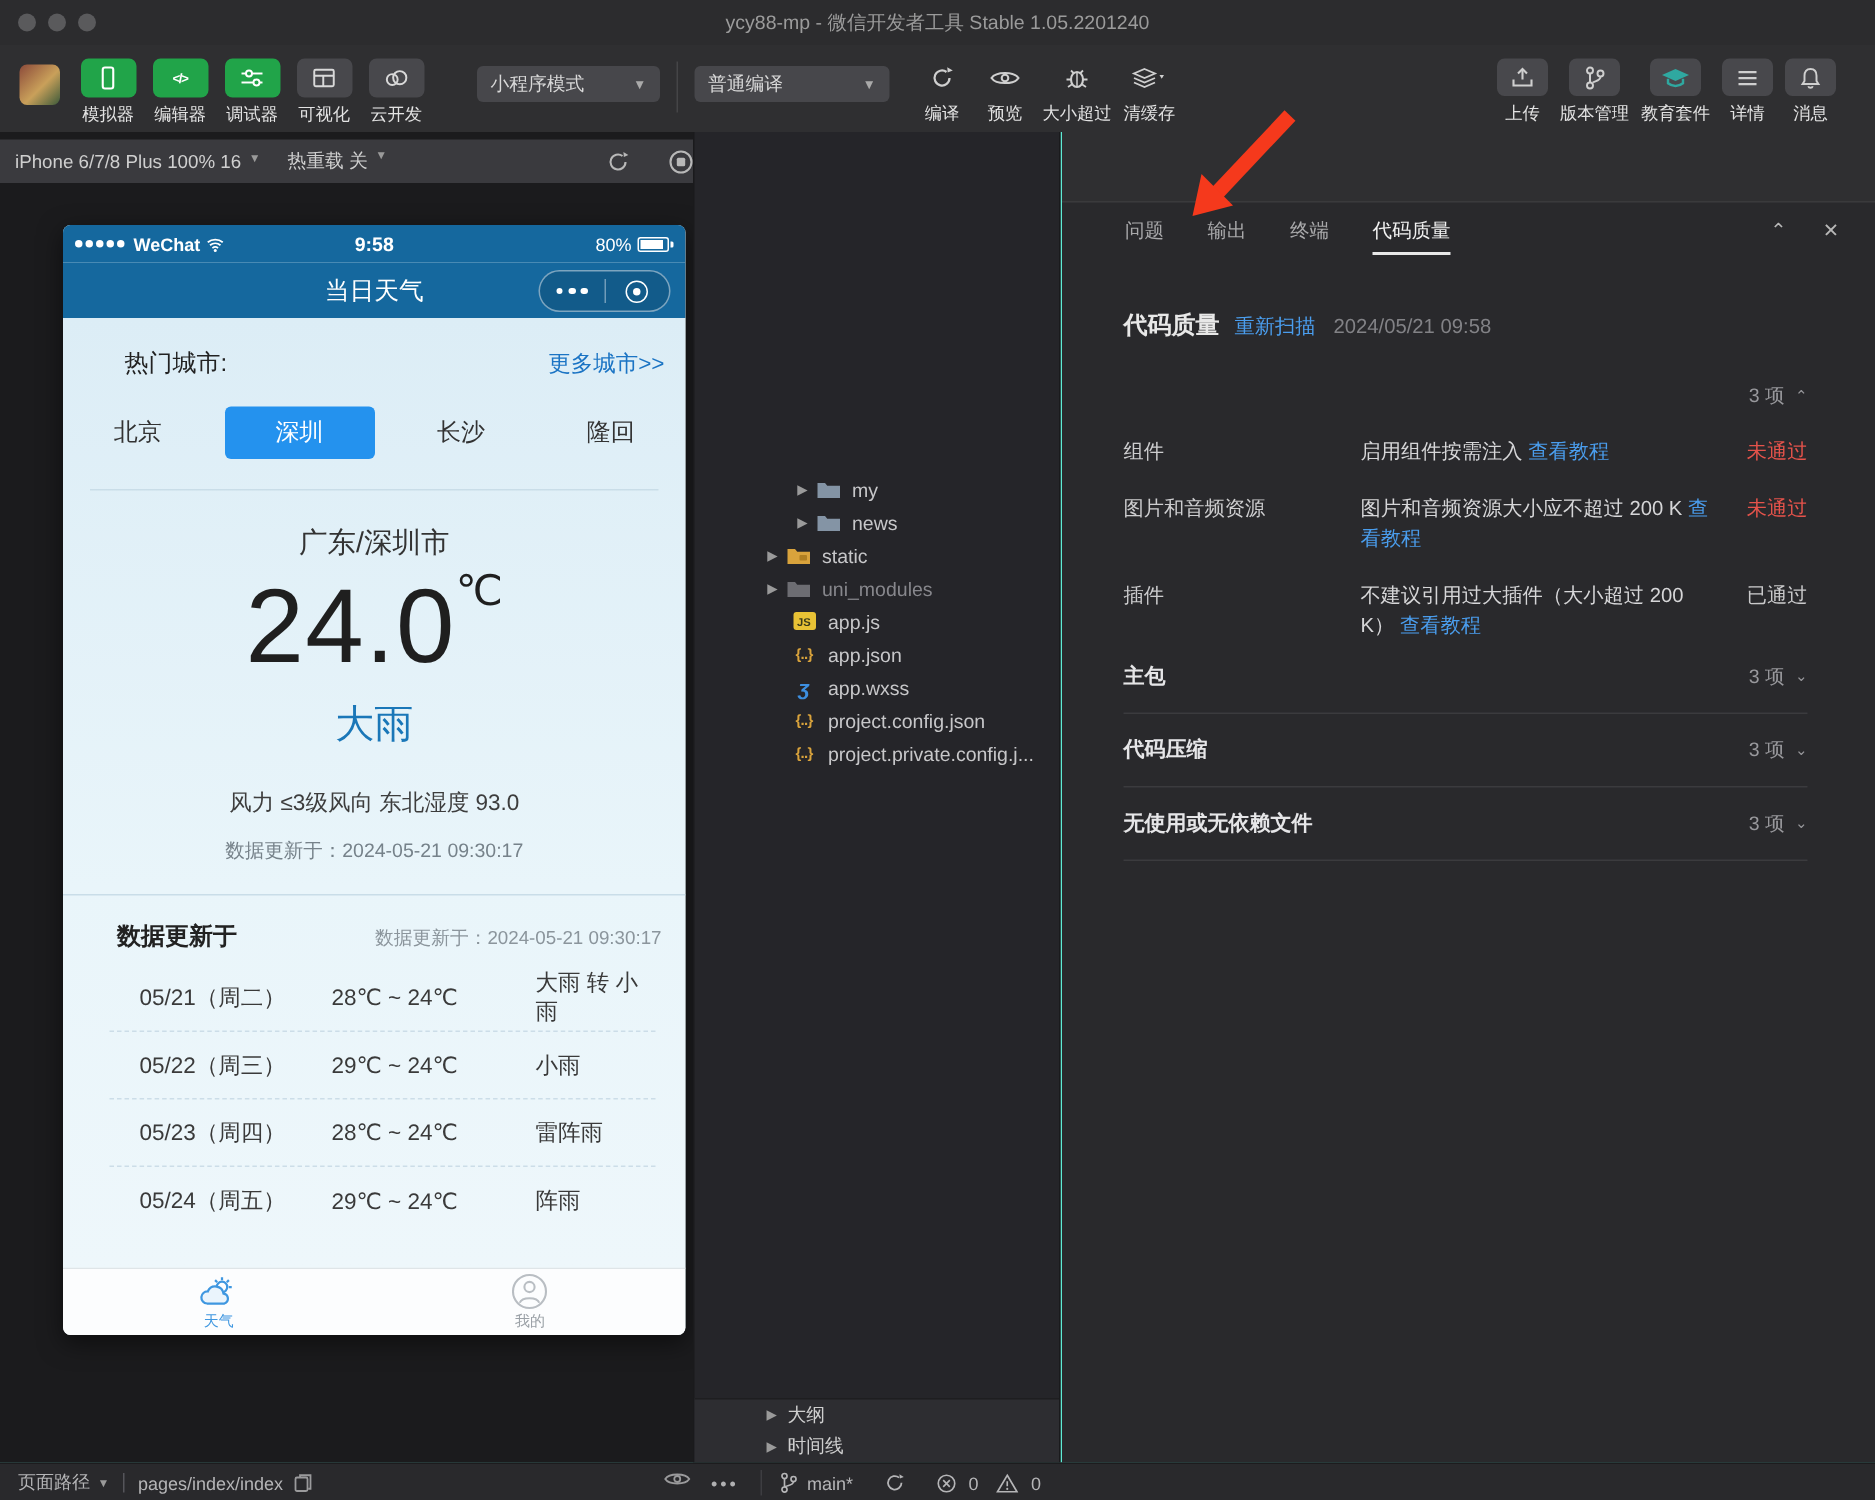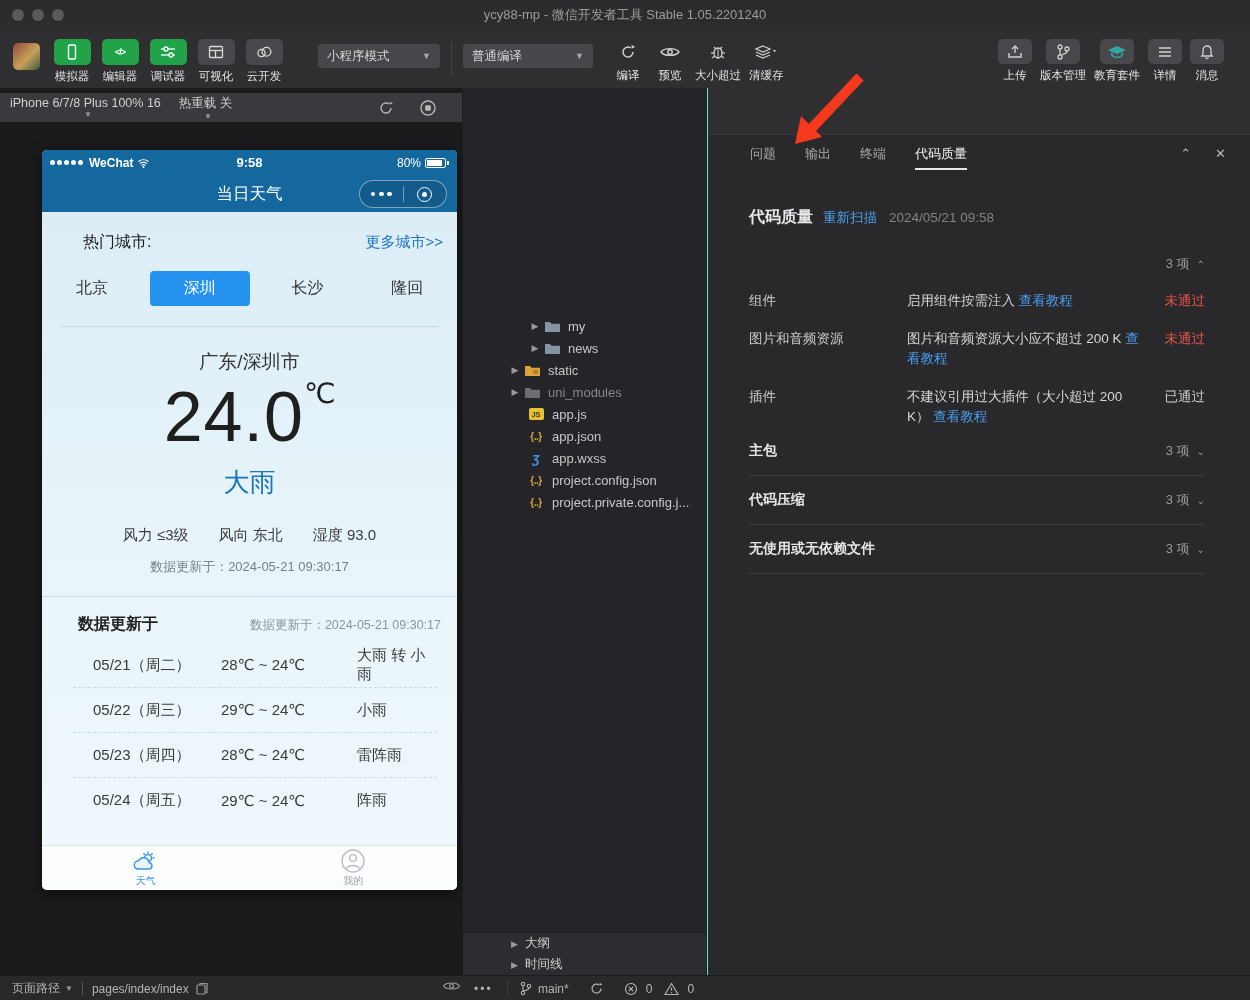--- a/index.html
+++ b/index.html
@@ -28,21 +28,21 @@
   .abtn .ibox2{width:34px;height:25px;border-radius:5px;display:flex;align-items:center;justify-content:center;}
   .abtn .lbl{font-size:11.5px;color:#e3e3e3;margin-top:4px;white-space:nowrap;}
   .right-group{position:absolute;right:22px;top:9px;display:flex;}
   .right-group .abtn .ibox2{background:#48484c;}
   .codeglyph{font-size:9px;color:#fff;font-weight:bold;letter-spacing:-1px;}
 
   
   .main{position:absolute;left:0;top:88px;width:1250px;height:887px;}
   .sim-panel{position:absolute;left:0;top:0;width:462px;height:887px;background:#1b1b1d;}
   .sim-toolbar{position:absolute;left:0;top:5px;width:462px;height:29px;background:#3a3a3e;display:flex;align-items:center;font-size:12.5px;color:#cfcfcf;}
-  .sim-toolbar .item{margin-left:10px;display:flex;align-items:center;white-space:nowrap;flex-direction:column;}
+  .sim-toolbar .item{margin-left:10px;display:flex;align-items:flex-start;white-space:nowrap;}
   .sim-toolbar .chev{font-size:8px;color:#9a9a9a;margin-left:5px;}
   .sim-circle{margin-left:24px;}
 
   
   .phone{position:absolute;left:42px;top:62px;width:415px;height:740px;border-radius:5px;overflow:hidden;box-shadow:0 5px 16px rgba(0,0,0,.5);background:#e6f2f8;}
   .p-status{height:25px;background:#15689e;color:#fff;display:flex;align-items:center;font-size:12px;padding:0 8px;}
   .sig-dot{width:5px;height:5px;border-radius:50%;background:#fff;margin-right:2px;}
   .p-status .carrier{margin:0 4px;font-weight:bold;font-size:12px;}
   .p-time{position:absolute;left:0;right:0;text-align:center;font-weight:bold;font-size:13px;pointer-events:none;}
   .p-batt{margin-left:auto;display:flex;align-items:center;font-size:12px;z-index:1;}
@@ -64,21 +64,21 @@
   .more-link{margin-left:auto;color:#1b74c4;font-size:15px;}
   .city-row{display:flex;margin-top:18px;}
   .city{flex:1;text-align:center;font-size:16px;color:#333;padding:7px 0;}
   .city.sel{background:#2492ee;color:#fff;border-radius:4px;margin:0 8px;padding:7px 0;flex:1;}
   .hr1{border-top:1px solid #c9dde8;margin:20px 18px 0 18px;}
   .loc{text-align:center;font-size:19px;color:#333;margin-top:22px;}
   .temp-wrap{text-align:center;margin-top:2px;color:#1f1f1f;}
   .temp{font-size:70px;letter-spacing:1px;}
   .temp-unit{font-size:28px;vertical-align:38px;}
   .cond{text-align:center;font-size:26px;color:#1a77b8;margin-top:8px;}
-  .detail-row{display:flex;justify-content:center;gap:30px;font-size:15px;color:#3d3d3d;margin-top:26px;}
+  .detail-row{display:flex;justify-content:center;font-size:15px;color:#3d3d3d;margin-top:26px;}
   .upd{ text-align:center;font-size:13px;color:#76828a;margin-top:13px;}
   .hr2{border-top:1px solid #c9dde8;margin:20px 0 0 0;}
   .fc-head{display:flex;align-items:baseline;padding:17px 16px 0 36px;}
   .fc-title{font-size:16px;font-weight:bold;color:#222;}
   .fc-upd{margin-left:auto;font-size:12.5px;color:#8b959c;}
   .fc-rows{margin-top:8px;padding-left:11px;}
   .fc-row{display:flex;align-items:center;height:45px;border-bottom:1px dashed #ccdde8;margin:0 20px;font-size:15px;color:#3a3a3a;}
   .fc-row:last-child{border-bottom:none;}
   .f-date{width:148px;padding-left:20px;}
   .f-range{width:112px;}

